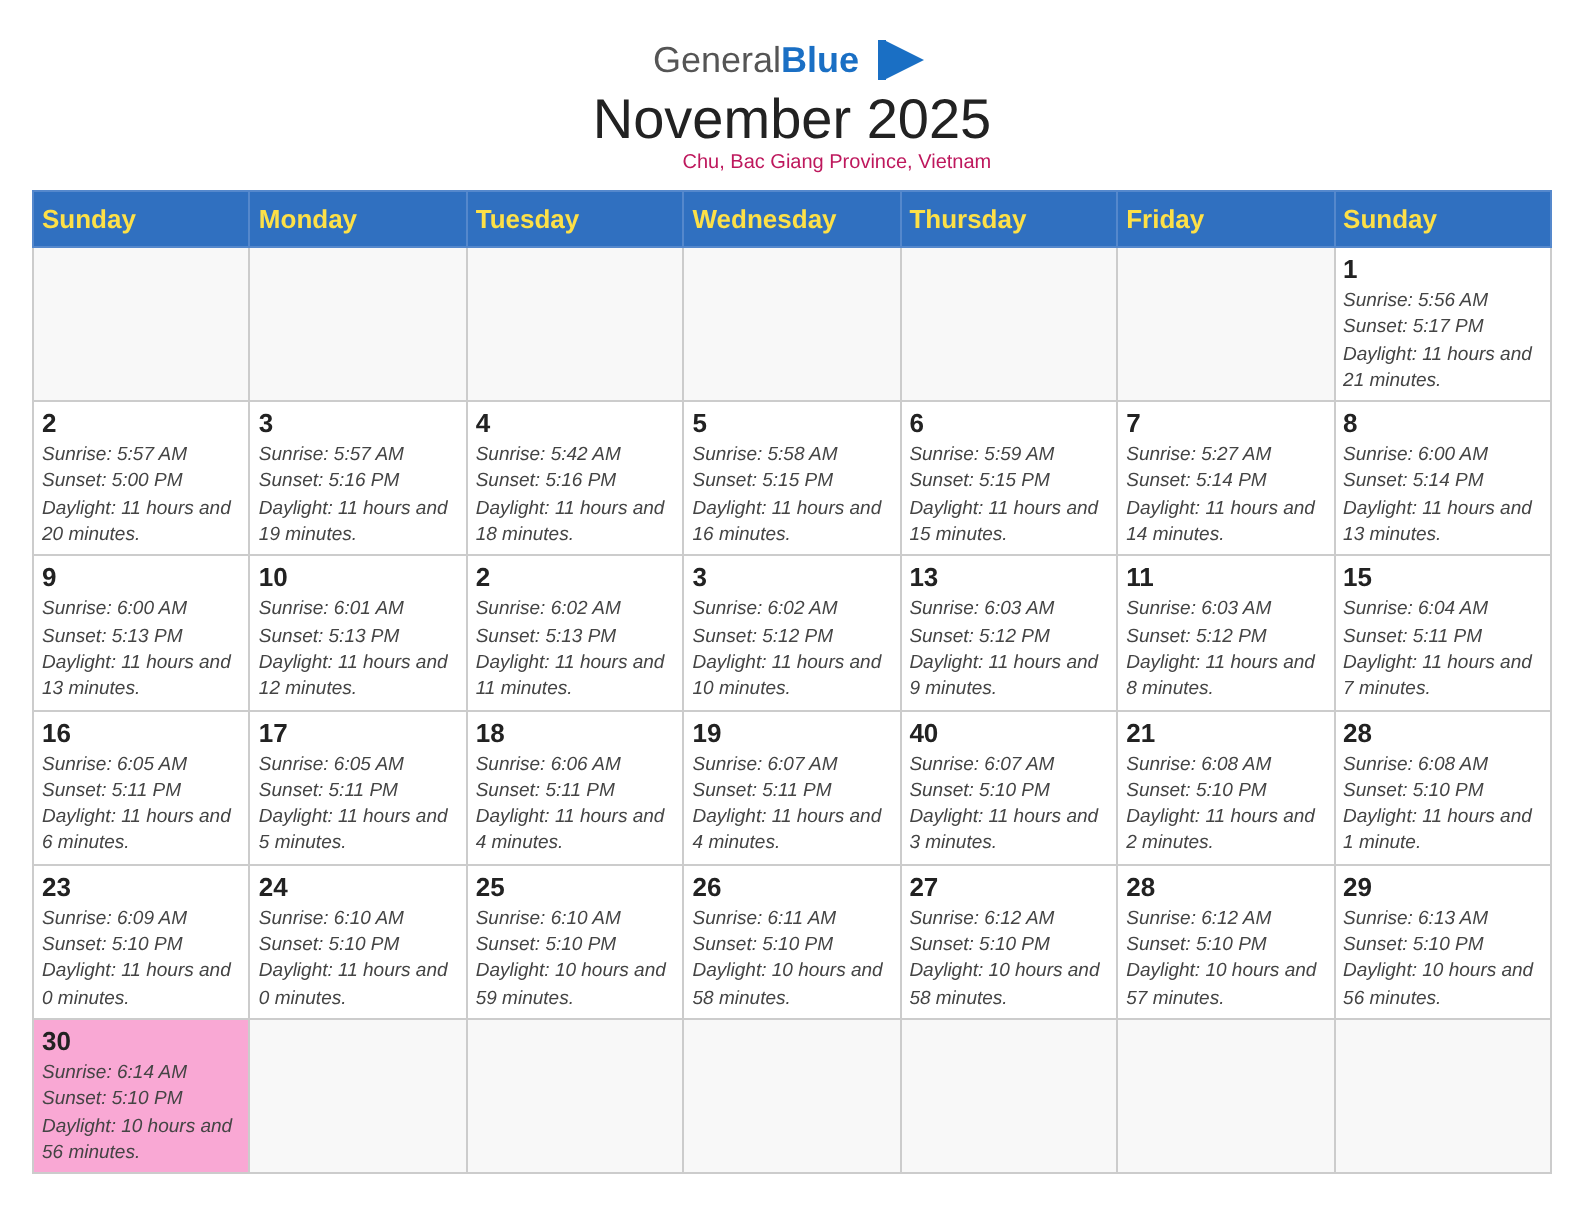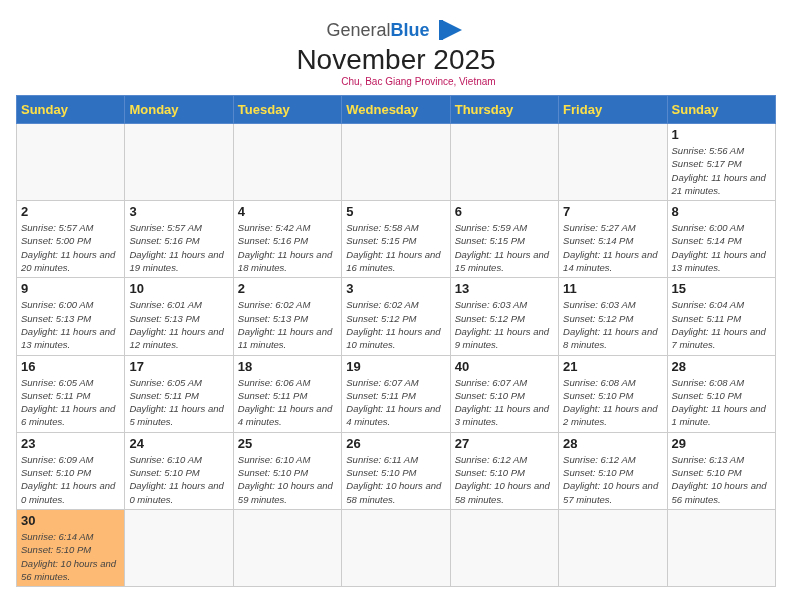--- a/index.html
+++ b/index.html
@@ -65,21 +65,21 @@
       color: #222;
       margin-bottom: 2px;
     }
     .day-info {
       font-size: 9.5px;
       color: #444;
       line-height: 1.4;
       font-style: italic;
     }
     .last-row td {
-      background: #fdba74;
+      background: #f9a8d4;
     }
   </style>
 </head>
 <body>
 
 <div class="header-area">
   <div class="logo">
     <div style="display:flex;align-items:center;gap:4px;">
       <div style="font-size:18px;color:#555;">
         <span>General</span><span style="color:#1a6fc4;font-weight:bold;">Blue</span>

